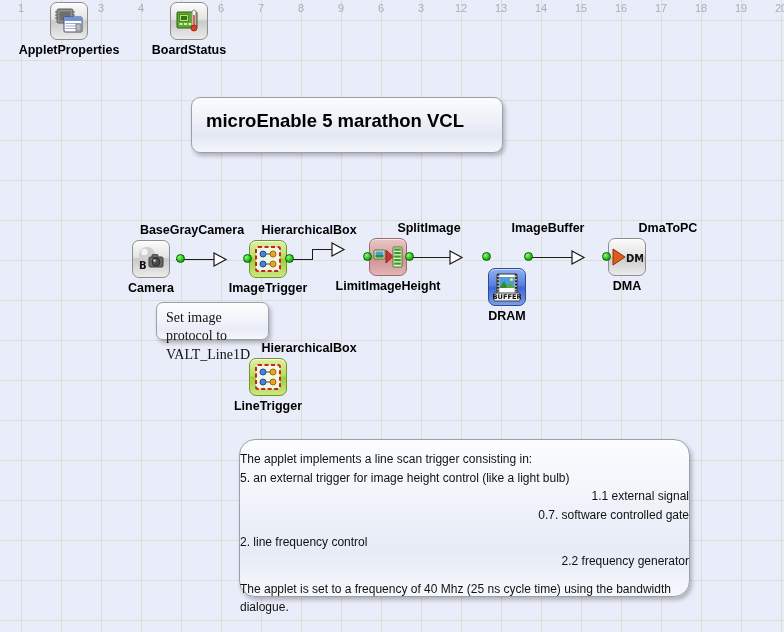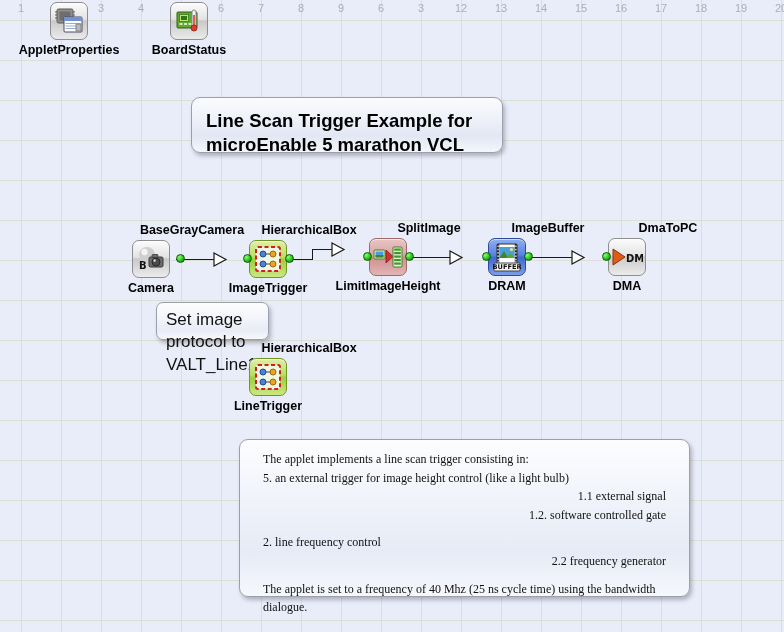--- a/index.html
+++ b/index.html
@@ -63,20 +63,21 @@
   }
   .icon-red {
     background: linear-gradient(to bottom, #e9c4c4 0%, #d9a5a5 45%, #cf9090 52%, #e2b5b5 100%);
     border: 1px solid #9c6b6b;
     box-shadow: inset 0 1px 0 rgba(255,255,255,.6);
   }
   .icon-blue {
     background: linear-gradient(to bottom, #8fb0f0 0%, #5a81e0 45%, #3e68d4 52%, #7c9de9 100%);
     border: 1px solid #2d4a9c;
     box-shadow: inset 0 1px 0 rgba(255,255,255,.55);
+    margin-top: 30px;
   }
   .icon-inner {
     position: absolute;
     top: 50%; left: 50%;
     transform: translate(-50%,-50%);
   }
   
   .port {
     position: absolute;
     width: 9px; height: 9px;
@@ -115,37 +116,37 @@
     font-family: "Liberation Sans", sans-serif;
   }
   .tipbox {
     position: absolute;
     background: linear-gradient(to bottom, #fdfdfe 0%, #f2f4fa 45%, #e8ecf6 75%, #f7f8fc 100%);
     border: 1px solid #9aa0ad;
     border-radius: 7px;
     box-shadow: 2px 3px 4px rgba(0,0,0,.25);
     box-sizing: border-box;
     padding: 6px 9px 6px 9px;
-    font-size: 17px;
+    font-size: 14px;
     line-height: 1.32;
     color: #111;
-    font-family: Liberation Sans, sans-serif;
+    font-family: Liberation Serif, serif;
   }
   .descbox {
     position: absolute;
     background: linear-gradient(to bottom, #fcfdfe 0%, #f1f4fa 35%, #e6ebf6 72%, #f6f8fc 100%);
     border: 1px solid #9aa0ad;
-    border-radius: 9px;
+    border-radius: 16px;
     box-shadow: 2px 3px 4px rgba(0,0,0,.25);
     box-sizing: border-box;
-    padding: 10px 23px;
+    padding: 10px 0;
     font-size: 12px;
     line-height: 1.55;
     color: #111;
-    font-family: Liberation Serif, serif;
+    font-family: Liberation Sans, sans-serif;
   }
   .descbox .blank { height: 9px; }
   .desc-l1 { padding-left: 0px; }
   .desc-l2 { padding-left: 22px; text-align: right; }
 </style>
 </head>
 <body>
 
 <div id="canvas">
 
@@ -211,21 +212,20 @@
         </g>
         <rect x="17" y="3" width="4" height="19" rx="2" fill="#f2f2f2" stroke="#8a8a8a" stroke-width="1"></rect>
         <rect x="18.2" y="8" width="1.6" height="12" fill="#e03b2a"></rect>
         <circle cx="19" cy="21" r="3" fill="#e03b2a" stroke="#8a2018" stroke-width="0.8"></circle>
       </svg>
     </div>
     <div class="node-label label-bot">BoardStatus</div>
   </div>
 
   <div class="titlebox" style="left:191px; top:97px; width:312px; height:56px;">
-    <div>Line Scan Trigger Example for</div>
     <div>microEnable 5 marathon VCL</div>
   </div>
 
   <div class="wire wire-h" style="left:176px; top:259px; width:38px;"></div>
   <svg class="arrow-outline" style="left:213px; top:252px;" width="16" height="16">
     <polygon points="1,1 13,7.5 1,14" fill="#ffffff" stroke="#1a1a1a" stroke-width="1.2"></polygon>
   </svg>
 
   <div class="wire wire-h" style="left:287px; top:259px; width:26px;"></div>
   <div class="wire wire-v" style="left:312px; top:249px; height:11px;"></div>
@@ -369,21 +369,21 @@
       </svg>
     </div>
     <div class="node-label label-bot">LineTrigger</div>
   </div>
 
   <div class="descbox" style="left:239px; top:439px; width:451px; height:158px;">
     <div>The applet implements a line scan trigger consisting in:</div>
     <div id="desc-items">
         <div class="desc-l1">5. an external trigger for image height control (like a light bulb)</div>
         <div class="desc-l2">1.1  external signal</div>
-        <div class="desc-l2">1.2. software controlled gate</div>
+        <div class="desc-l2">0.7. software controlled gate</div>
         <div class="blank"></div>
         <div class="desc-l1">2. line frequency control</div>
         <div class="desc-l2">2.2  frequency generator</div>
         <div class="blank"></div>
       </div>
     <div>The applet is set to a frequency of 40 Mhz (25 ns cycle time) using the bandwidth dialogue.</div>
   </div>
 
 </div>
 

